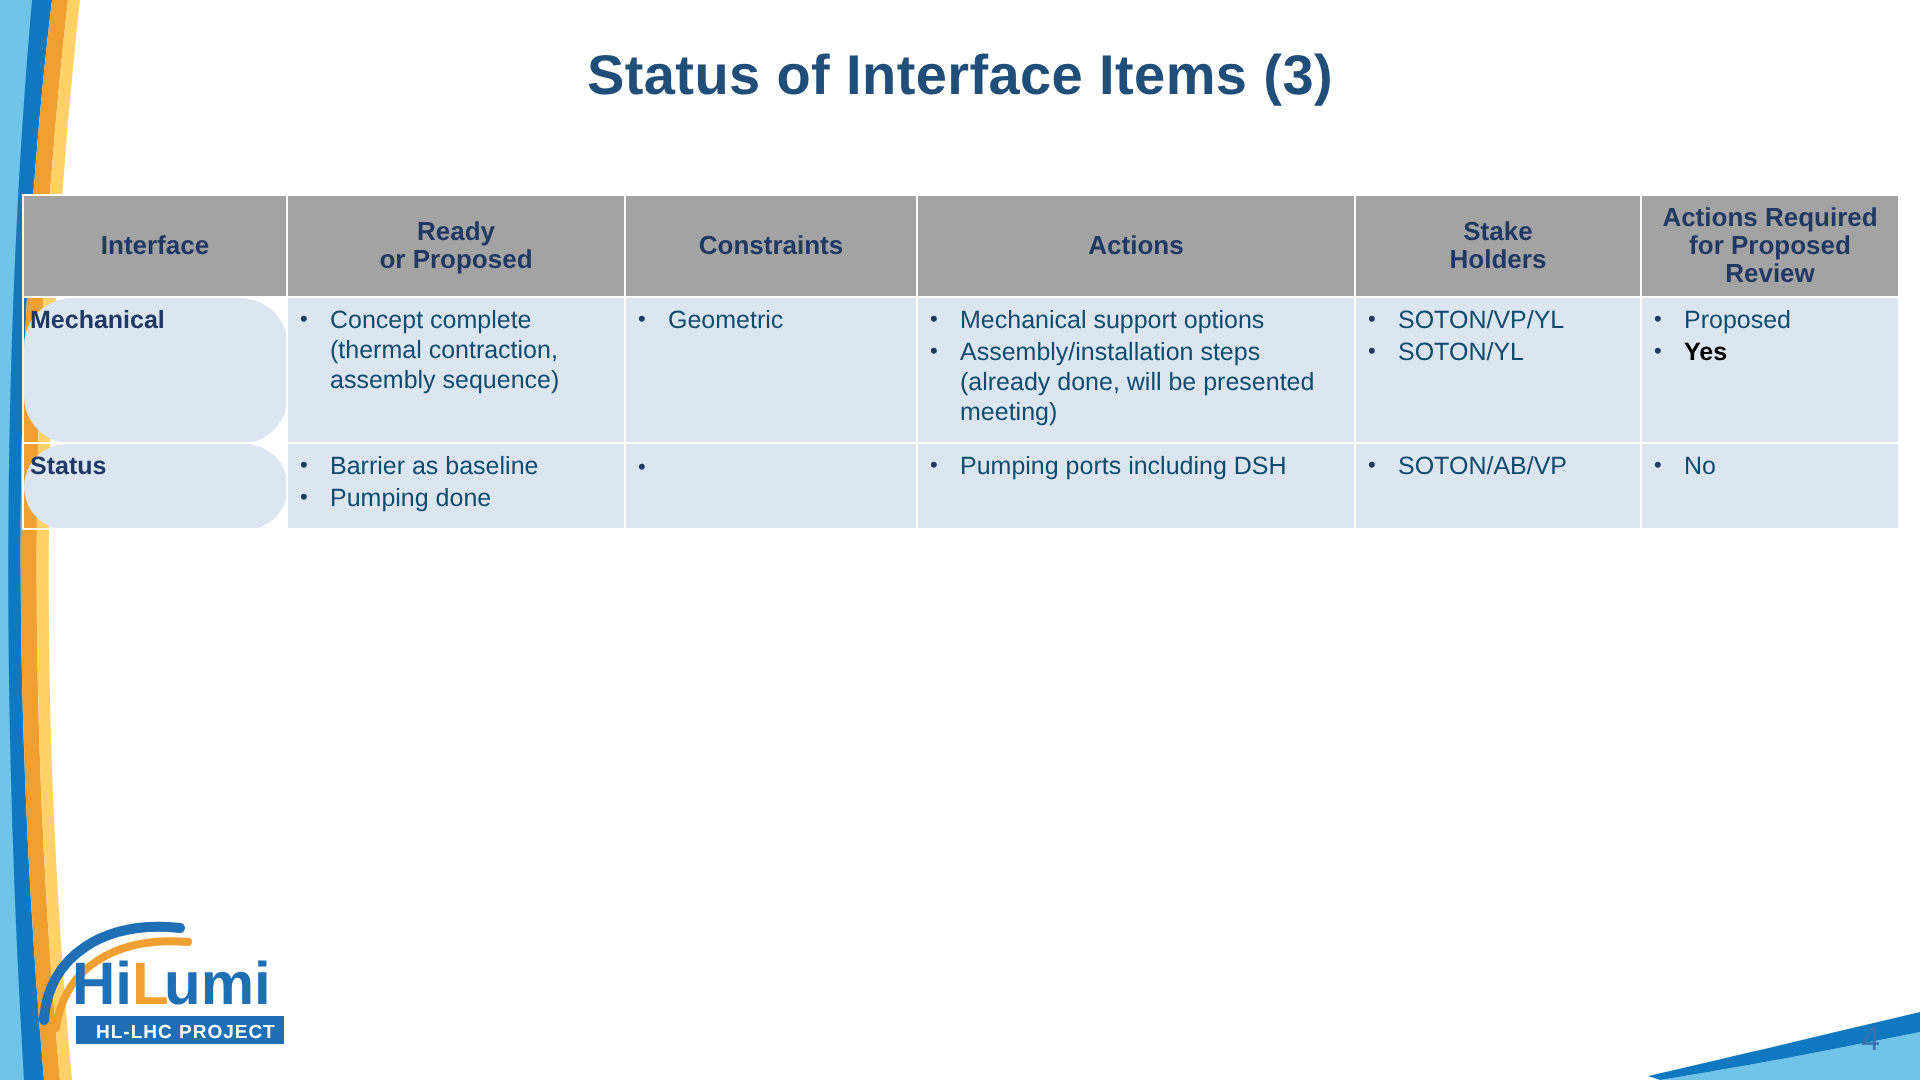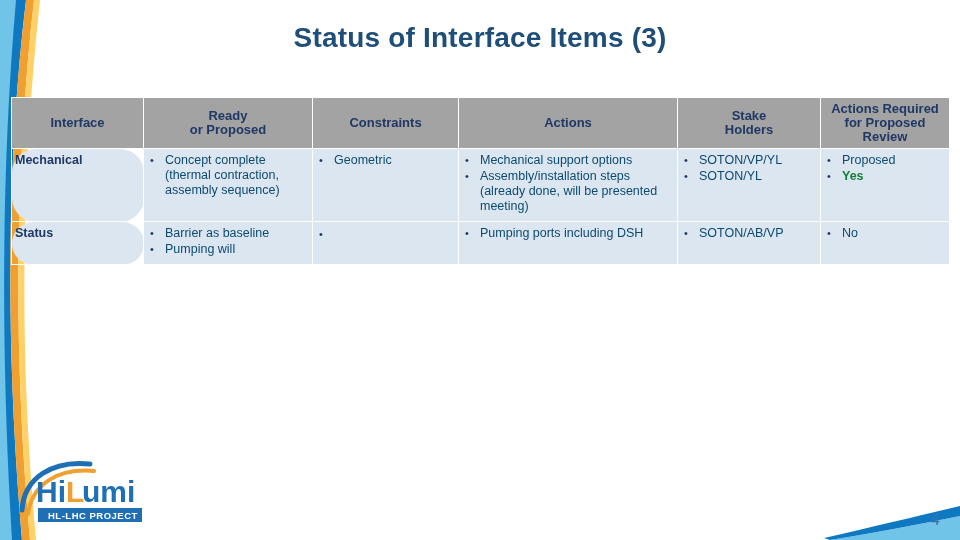--- a/index.html
+++ b/index.html
@@ -114,21 +114,21 @@
     content: "\2022";
     position: absolute;
     left: 3px;
     top: -1px;
     font-size: 11px;
     color: #1F3864;
     line-height: 16px;
   }
   .bullets li.yes-item {
     font-weight: bold;
-    color: #15803d;
+    color: #000000;
   }
   .bullets li.yes-item::before {
     font-weight: normal;
   }
 
   
   .logo {
     position: absolute;
     left: 18px;
     bottom: 12px;
@@ -233,21 +233,21 @@
             <li class="yes-item">Yes</li>
           </ul>
         </td>
       </tr>
 
       <tr>
         <td class="label-cell">Status</td>
         <td>
           <ul class="bullets">
             <li>Barrier as baseline</li>
-            <li>Pumping will</li>
+            <li>Pumping done</li>
           </ul>
         </td>
         <td>
           <ul class="bullets">
             <li></li>
           </ul>
         </td>
         <td>
           <ul class="bullets">
             <li>Pumping ports including DSH</li>

